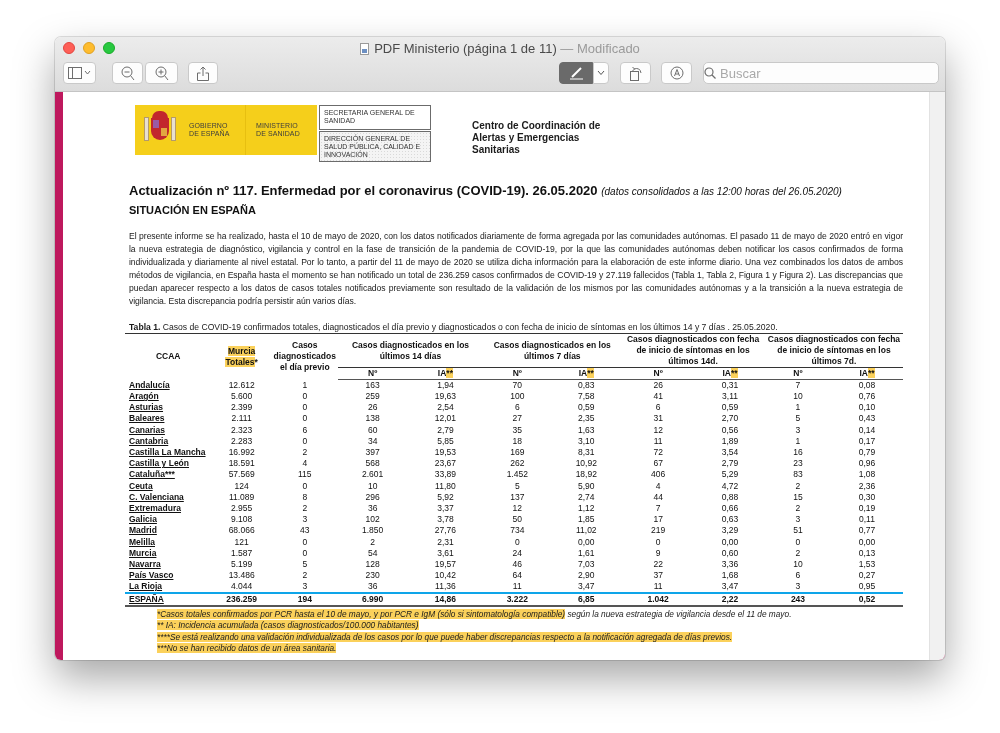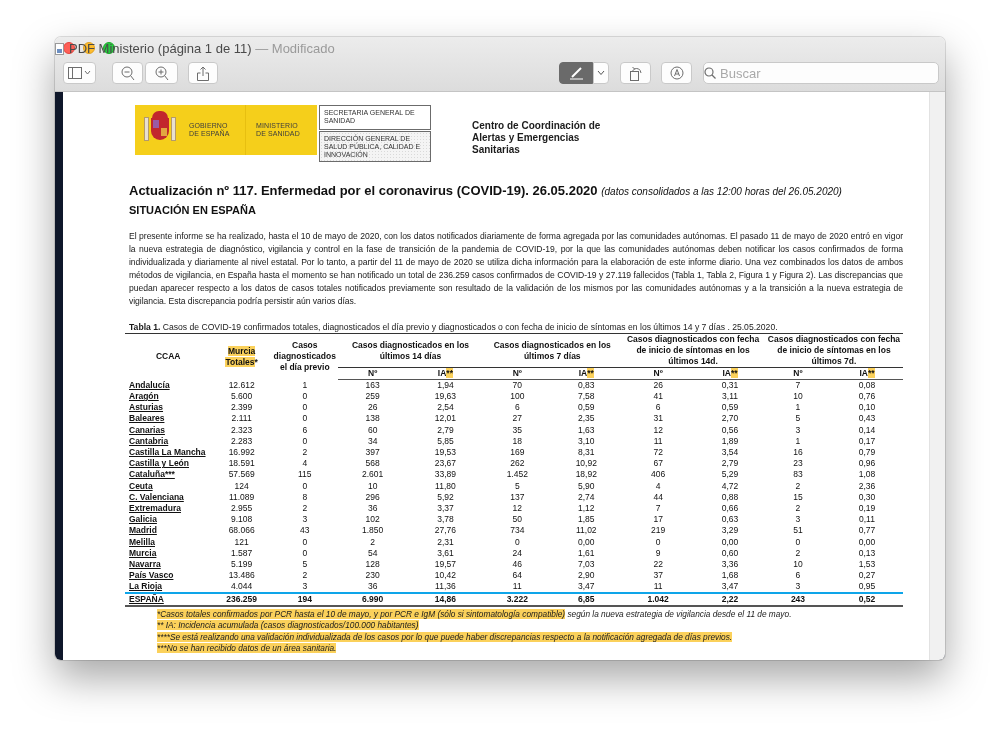--- a/index.html
+++ b/index.html
@@ -16,21 +16,21 @@
     position: absolute; left: 0; top: 0; width: 100%; height: 55px;
     background: linear-gradient(#ececec, #dcdcdc);
     border-bottom: 1px solid #c4c4c4;
   }
   .traffic { position: absolute; top: 5px; left: 8px; display: flex; gap: 8px; }
   .traffic span { width: 12px; height: 12px; border-radius: 50%; display: block; }
   .t-close { background: #fe5f57; border: 1px solid #e14640; }
   .t-min { background: #febc2e; border: 1px solid #dea123; }
   .t-max { background: #28c840; border: 1px solid #1aab29; }
   .title {
-    position: absolute; top: 4px; left: 0; width: 100%; 
+    position: absolute; top: 4px; left: 0; width: 100%; text-align: center;
     font-size: 13px; color: #4a4a4a; line-height: 16px;
   }
   .title .doc-icon {
     display: inline-block; width: 9px; height: 12px; background: #fff;
     border: 1px solid #9a9a9a; vertical-align: -2px; margin-right: 5px; position: relative;
   }
   .title .doc-icon::after {
     content: ""; position: absolute; left: 1px; bottom: 1px; width: 5px; height: 4px; background: #6c8fc2;
   }
   .title .modified { color: #9a9a9a; }
@@ -56,21 +56,21 @@
     display: flex; align-items: center; gap: 4px;
   }
   .search-box input {
     border: none; outline: none; background: transparent; font-size: 13px;
     color: #333; width: 200px; font-family: "Liberation Sans", sans-serif;
   }
   .search-box input::placeholder { color: #a9a9a9; }
 
   .content {
     position: absolute; left: 0; top: 55px; width: 890px; height: 568px;
-    background: #0f172a;
+    background: #be185d;
   }
   .page {
     position: absolute; left: 8px; top: 0; width: 866px; height: 568px;
     background: #ffffff; overflow: hidden;
   }
   .scrollbar {
     position: absolute; right: 0; top: 0; width: 16px; height: 568px;
     background: #f1f1f1; border-left: 1px solid #e2e2e2;
   }
 

